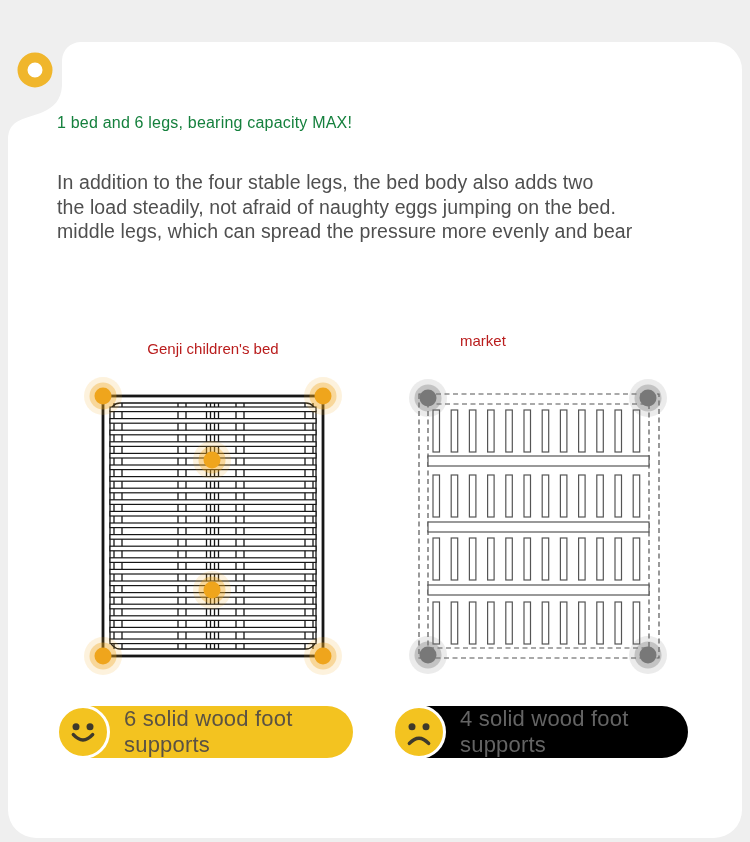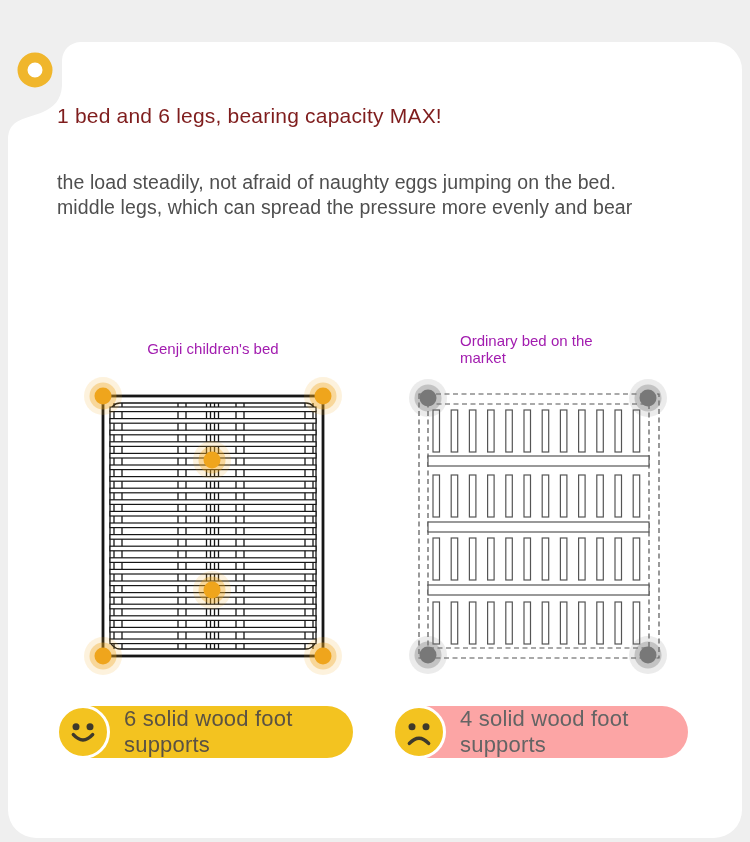--- a/index.html
+++ b/index.html
@@ -1,22 +1,22 @@
 <!DOCTYPE html>
 <html><head>
 <meta charset="utf-8">
 <style>
   html,body{margin:0;padding:0;}
   body{background:#e9e9e9;font-family:"Liberation Sans","DejaVu Sans",sans-serif;}
   .stage{position:relative;width:750px;height:842px;margin:0 auto;background:#EFEFEF;overflow:hidden;}
   .card-bg{position:absolute;left:0;top:0;}
   .donut{position:absolute;left:13px;top:48px;}
-  .headline{position:absolute;left:57px;top:104px;font-size:21px;font-weight:400;color:#7f1d1d;margin:0;letter-spacing:.2px;}
+  .headline{position:absolute;left:57px;top:114px;font-size:16px;font-weight:400;color:#15803d;margin:0;letter-spacing:.2px;}
   .intro{position:absolute;left:57px;top:170px;font-size:19.5px;color:#4f4f4f;line-height:24.6px;letter-spacing:.1px;}
-  .bed-label{position:absolute;font-size:15px;color:#a21caf;line-height:16.5px;}
+  .bed-label{position:absolute;font-size:15px;color:#b91c1c;line-height:16.5px;}
   .bed-label.left{left:78px;top:341px;width:270px;text-align:center;}
   .bed-label.right{left:460px;top:333px;width:180px;text-align:left;}
   .bed-svg{position:absolute;}
   #bed-left{left:78px;top:373px;}
   #bed-right{left:400px;top:373px;}
   .pill{position:absolute;top:706px;height:52px;border-radius:27px;display:flex;align-items:center;}
   .pill-left{left:62px;width:291px;}
   .pill-right{left:398px;width:290px;}
   .pill .label{margin-left:62px;font-size:22px;letter-spacing:.2px;}
   .pill-left .label{color:#5b5243;}
@@ -44,28 +44,28 @@
          Z"></path>
   </svg>
 
   <svg class="donut" width="44" height="44" viewBox="0 0 44 44">
     <circle cx="22" cy="22" r="12.5" fill="#ffffff" stroke="#F0B62C" stroke-width="10"></circle>
   </svg>
 
   <h1 class="headline">1 bed and 6 legs, bearing capacity MAX!</h1>
 
   <div class="intro">
+    <div>In addition to the four stable legs, the bed body also adds two</div>
     <div>the load steadily, not afraid of naughty eggs jumping on the bed.</div>
     <div>middle legs, which can spread the pressure more evenly and bear</div>
   </div>
 
   <div class="bed-label left">Genji children's bed</div>
 
   <div class="bed-label right">
-    <div>Ordinary bed on the</div>
     <div>market</div>
   </div>
 
   <svg id="bed-left" class="bed-svg" width="270" height="310" viewBox="0 0 270 310">
       <rect x="32" y="30" width="206" height="246" rx="10" fill="none" stroke="#161616" stroke-width="1.3"></rect>
       <line x1="36" y1="30" x2="36" y2="276" stroke="#161616" stroke-width="1.3"></line>
       <line x1="44" y1="30" x2="44" y2="276" stroke="#161616" stroke-width="1.3"></line>
       <line x1="100" y1="30" x2="100" y2="276" stroke="#161616" stroke-width="1.3"></line>
       <line x1="108" y1="30" x2="108" y2="276" stroke="#161616" stroke-width="1.3"></line>
       <line x1="128.5" y1="30" x2="128.5" y2="276" stroke="#161616" stroke-width="1.3"></line>
@@ -190,21 +190,21 @@
     <div class="face-circle" id="face-left" style="background: rgb(243, 195, 32);">
         <svg width="42" height="42" viewBox="-24 -24 48 48">
       <circle cx="-8" cy="-6" r="4" fill="#3E392B"></circle>
       <circle cx="8" cy="-6" r="4" fill="#3E392B"></circle>
       <path d="M -11 3 Q 0 15 11 3" fill="none" stroke="#3E392B" stroke-width="4" stroke-linecap="round"></path>
     </svg>
       </div>
     <span class="label">6 solid wood foot supports</span>
   </div>
 
-  <div class="pill pill-right" id="badge-right" style="background: #fca5a5;">
+  <div class="pill pill-right" id="badge-right" style="background: #000000; text-decoration: underline;">
     <div class="face-circle" id="face-right" style="background: rgb(243, 195, 32);">
         <svg width="42" height="42" viewBox="-24 -24 48 48">
       <circle cx="-8" cy="-6" r="4" fill="#3E392B"></circle>
       <circle cx="8" cy="-6" r="4" fill="#3E392B"></circle>
       <path d="M -11 13 Q 0 1 11 13" fill="none" stroke="#3E392B" stroke-width="4" stroke-linecap="round"></path>
     </svg>
       </div>
     <span class="label">4 solid wood foot supports</span>
   </div>
 

